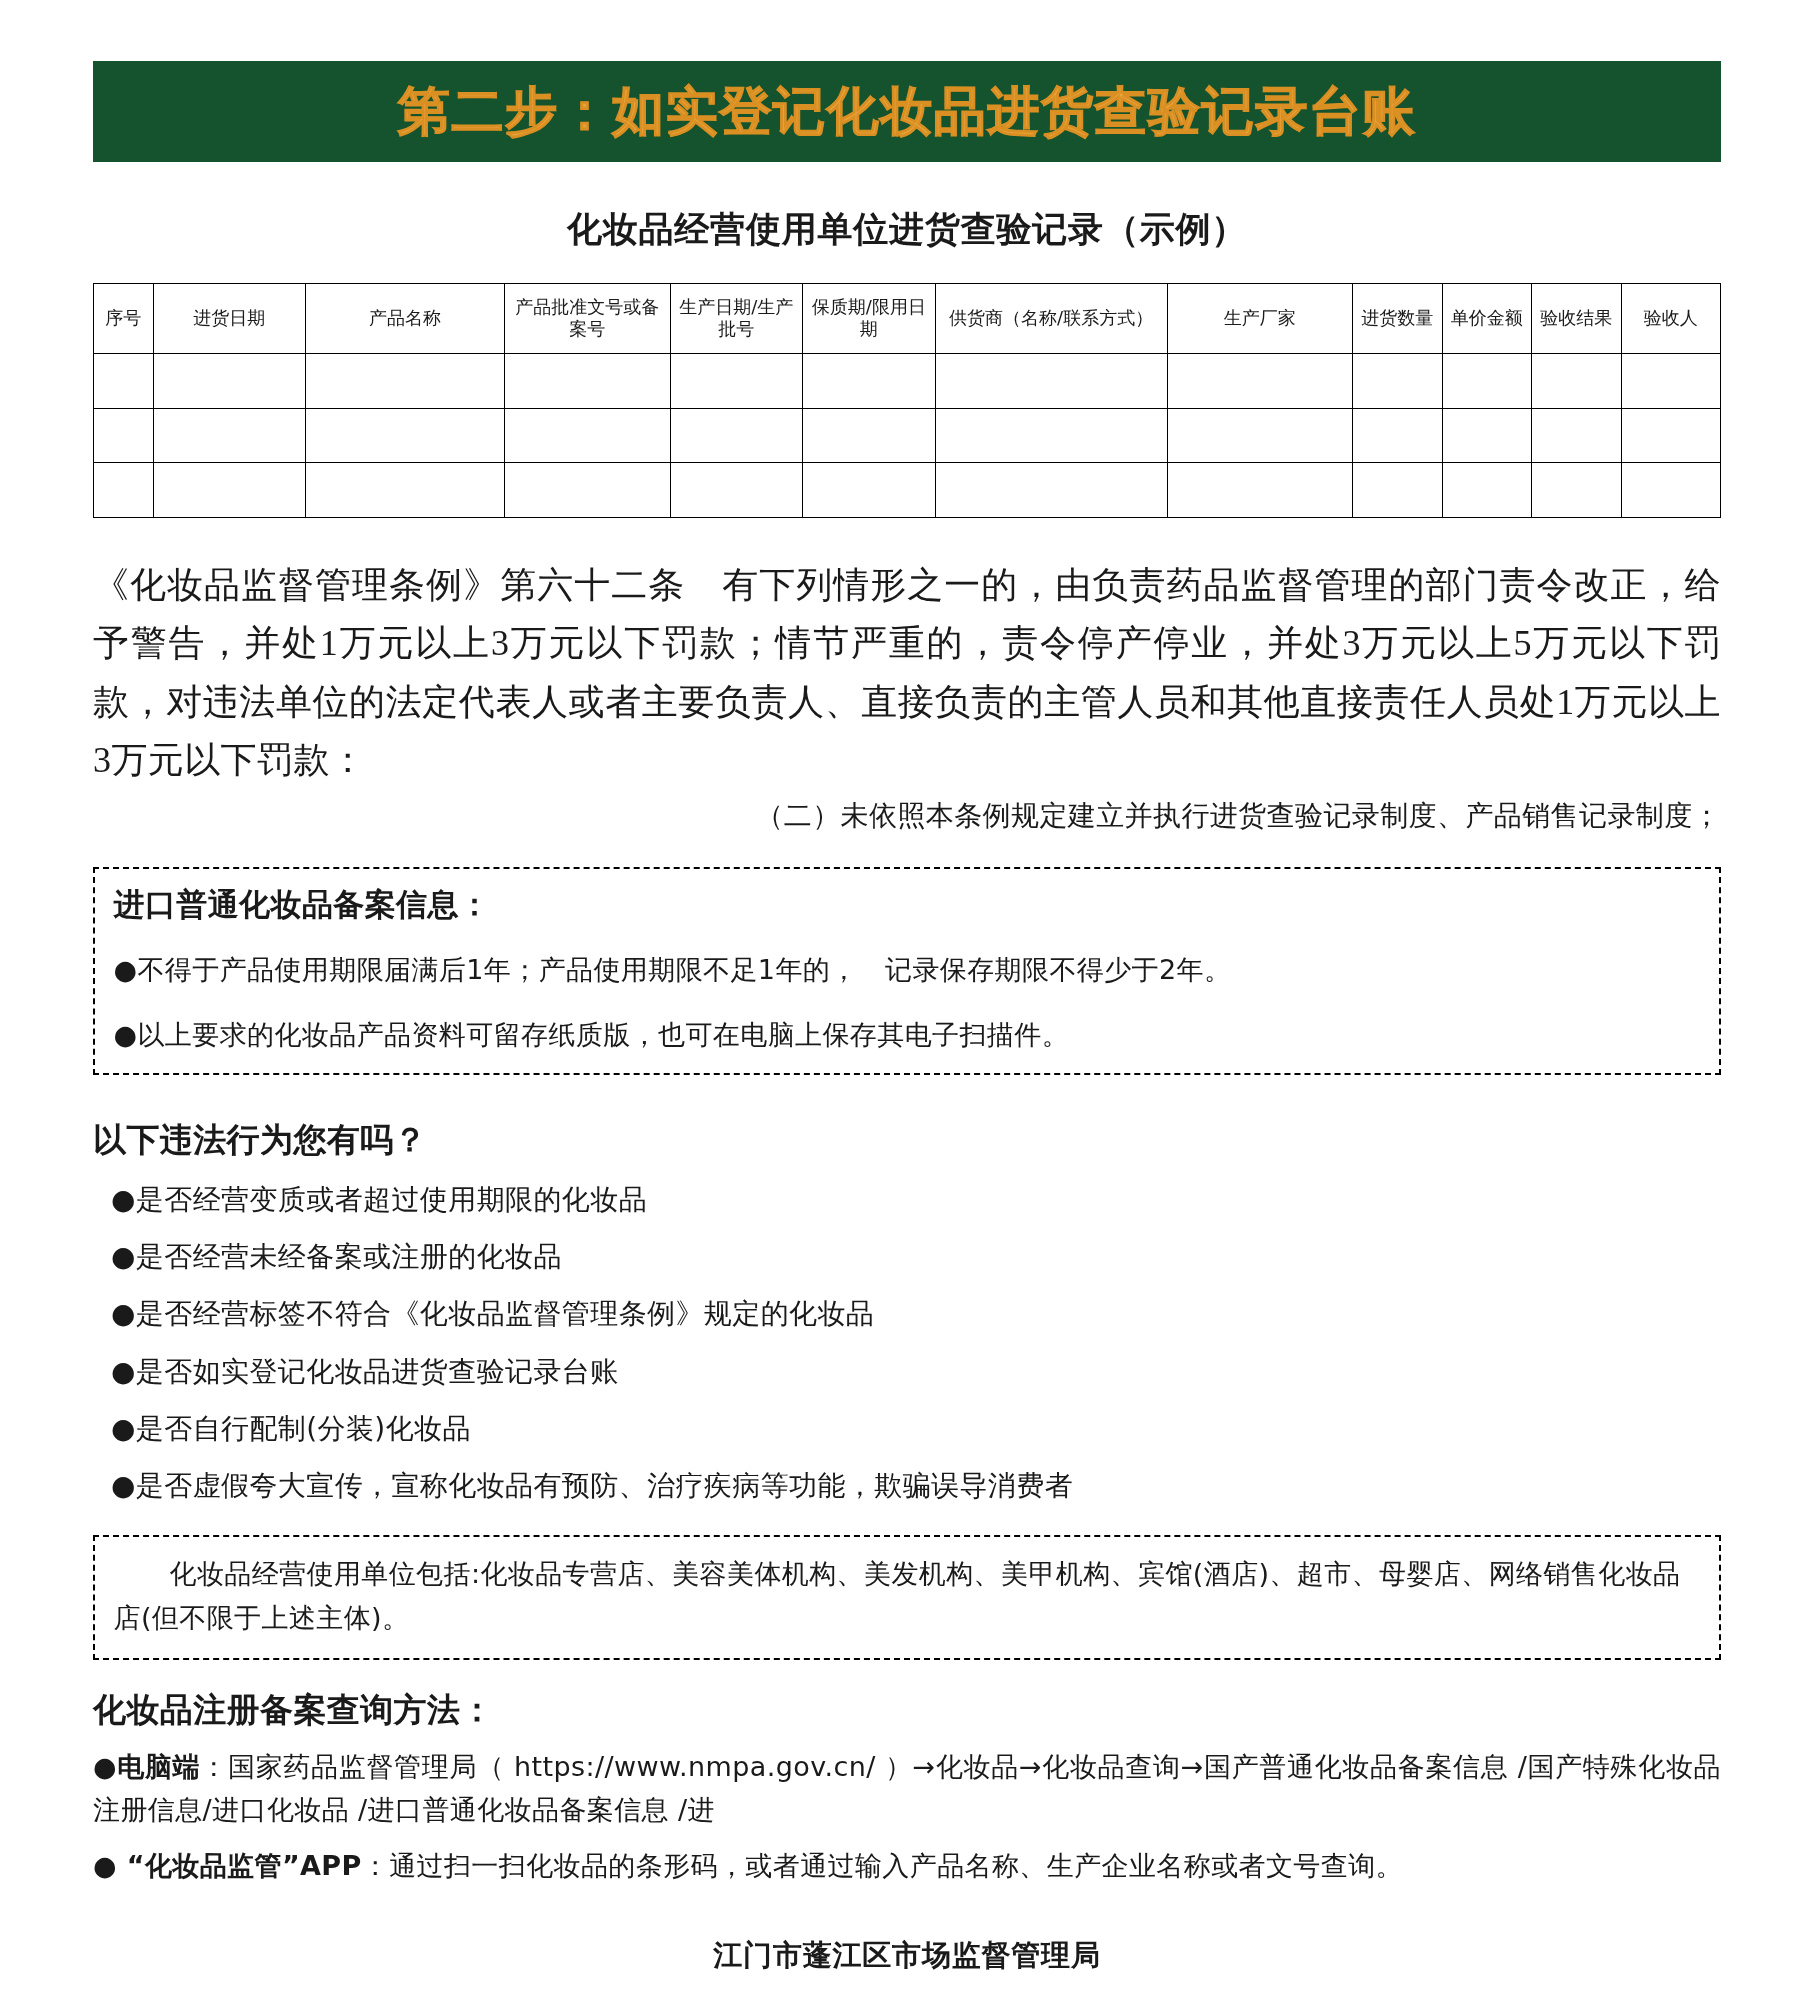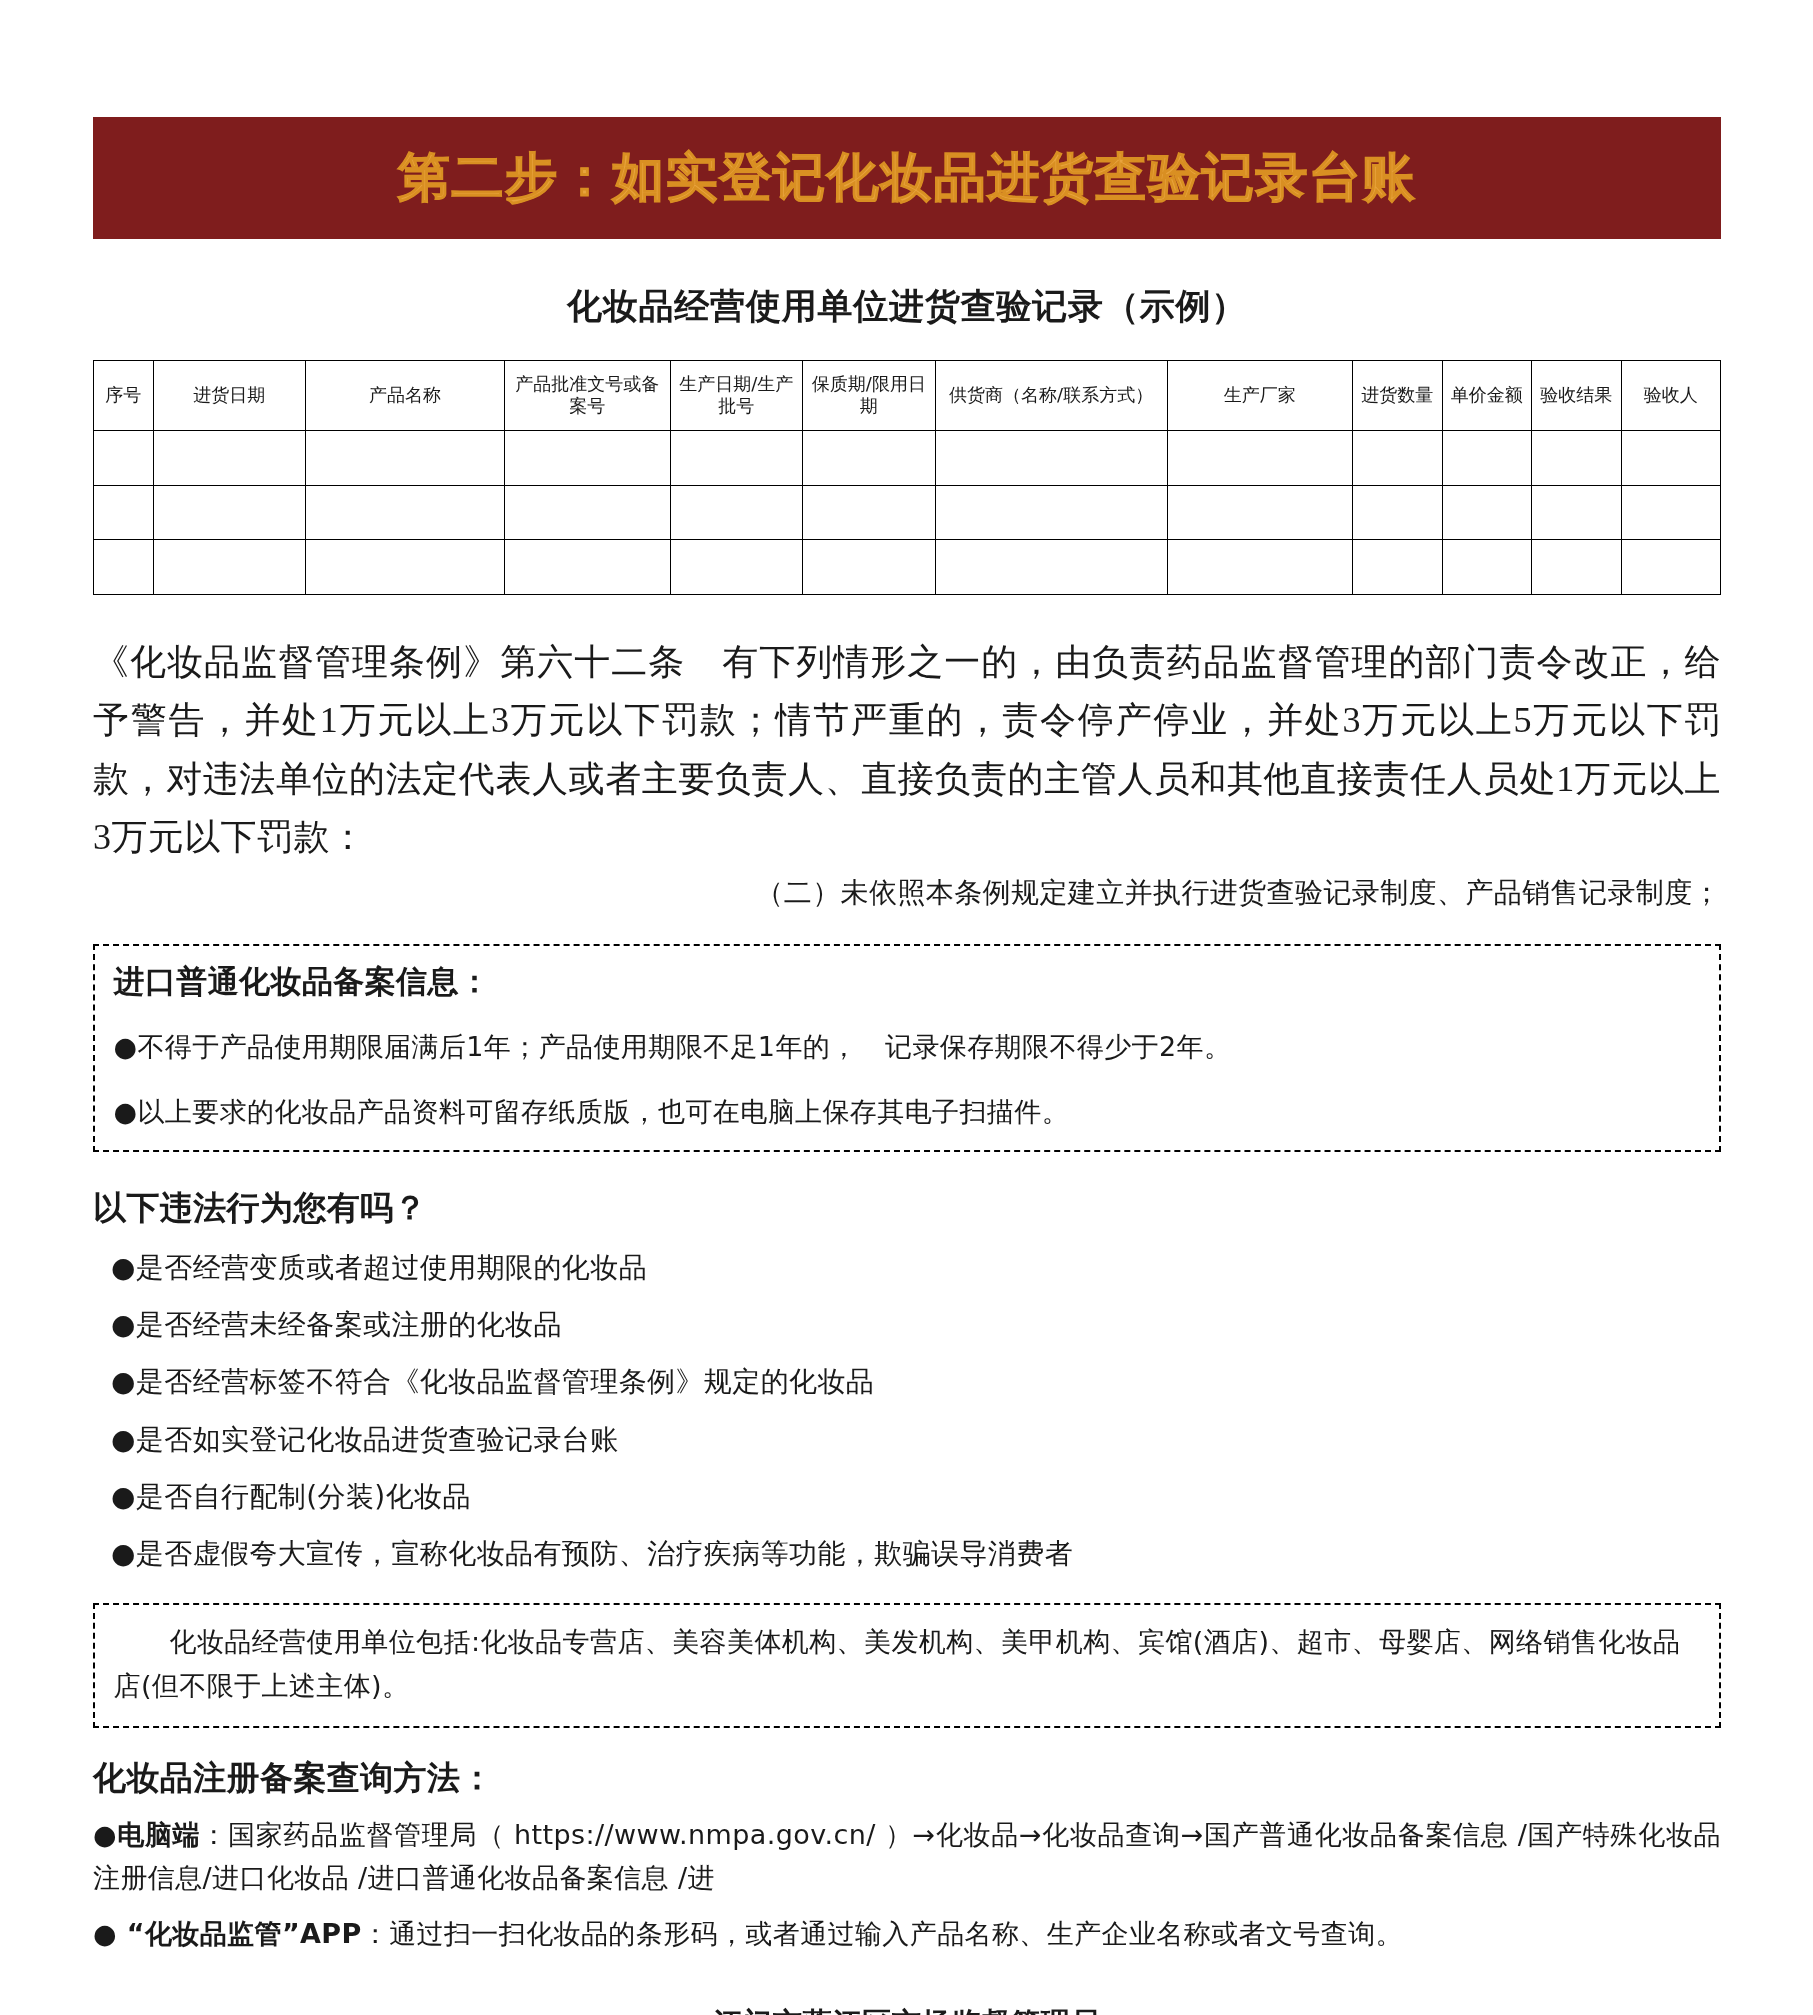--- a/index.html
+++ b/index.html
@@ -17,23 +17,23 @@
   .page {
     position: relative;
     width: 1814px;
     height: 2619px;
     box-sizing: border-box;
     padding: 0 93px;
   }
 
   
   .banner {
-    margin-top: 117px;
-    background: #7f1d1d;
-    height: 122px;
+    margin-top: 61px;
+    background: #14532d;
+    height: 101px;
     display: flex;
     align-items: center;
     justify-content: center;
   }
   .banner-title {
     font-family: "DejaVu Sans", sans-serif;
     font-weight: bold;
     font-size: 52px;
     letter-spacing: 1.6px;
     color: #e8a33d;
@@ -118,21 +118,21 @@
     line-height: 1.62;
     text-indent: 56px;
     letter-spacing: 0.4px;
   }
 
   
   .section-heading {
     font-family: "DejaVu Sans", sans-serif;
     font-weight: bold;
     font-size: 33px;
-    margin-top: 34px;
+    margin-top: 43px;
     margin-bottom: 4px;
     letter-spacing: 0.4px;
   }
   .section-heading.tight { margin-top: 28px; }
 
   .bullet-line {
     font-family: "DejaVu Sans", sans-serif;
     font-size: 28px;
     line-height: 1.5;
     margin-top: 15.3px;

